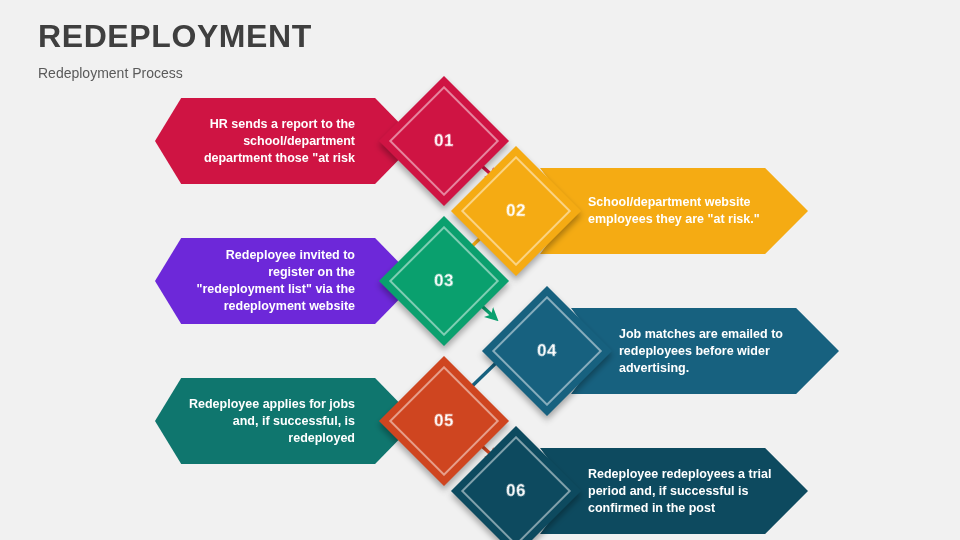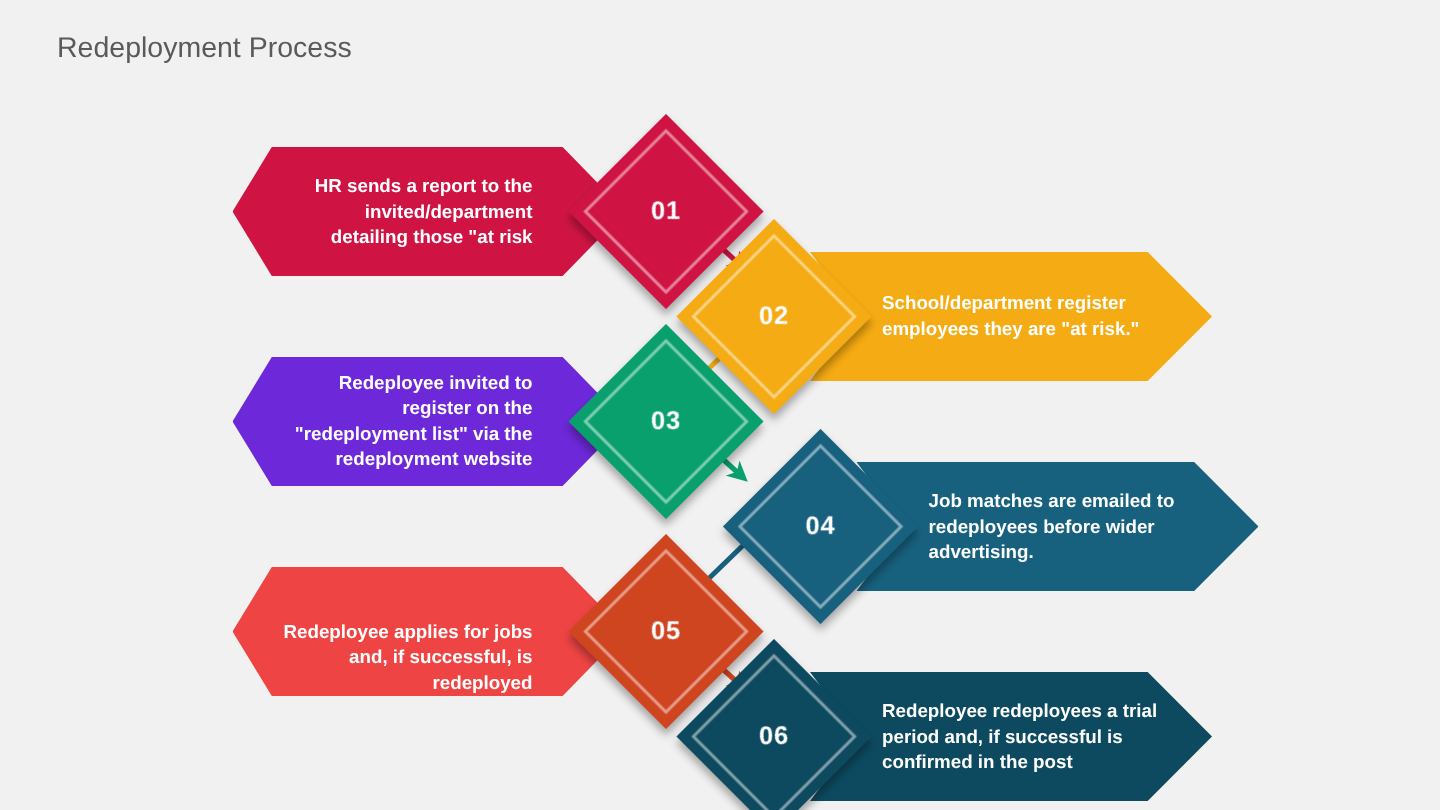--- a/index.html
+++ b/index.html
@@ -32,21 +32,21 @@
   #title {
     font-size: 32px;
     font-weight: bold;
     color: #3f3f3f;
     letter-spacing: 0.6px;
     line-height: 40px;
     margin: 0;
     white-space: nowrap;
   }
   #subtitle {
-    font-size: 19px;
+    font-size: 14px;
     font-weight: normal;
     color: #5a5a5a;
     line-height: 26px;
     margin: 4px 0 0 0;
     white-space: nowrap;
   }
 
   
   .step {
     position: absolute;
@@ -143,20 +143,21 @@
     height: 540px;
     pointer-events: none;
   }
 </style>
 </head>
 <body style="background: rgb(241, 241, 241);">
 
 <div id="slide">
 
   <div id="header">
+    <div id="title">REDEPLOYMENT</div>
     <div id="subtitle">Redeployment Process</div>
   </div>
 
   <svg id="arrows" viewBox="0 0 960 540" xmlns="http://www.w3.org/2000/svg">
       <g>
         <marker id="ah0" markerWidth="4" markerHeight="4" refX="2.6" refY="2" orient="auto">
           <path d="M0,0 L4,2 L0,4 L1.1,2 Z" fill="#cf1443"></path>
         </marker>
         <line x1="462" y1="148" x2="495" y2="178" stroke="#cf1443" stroke-width="3.4" marker-end="url(#ah0)"></line>
       </g>
@@ -182,30 +183,30 @@
         <marker id="ah4" markerWidth="4" markerHeight="4" refX="2.6" refY="2" orient="auto">
           <path d="M0,0 L4,2 L0,4 L1.1,2 Z" fill="#cf4520"></path>
         </marker>
         <line x1="462" y1="428" x2="495" y2="458" stroke="#cf4520" stroke-width="3.4" marker-end="url(#ah4)"></line>
       </g>
     </svg>
 
   <div id="steps-root">
       <div class="step" style="top: 86px;">
         <div class="banner left" style="background: rgb(207, 20, 67);">
-          <div class="banner-text">HR sends a report to the invited/department detailing those "at risk</div>
+          <div class="banner-text">HR sends a report to the school/department department those "at risk</div>
         </div>
         <div class="diamond at-left" style="background: rgb(207, 20, 67);">
           <div class="dm-inner"></div>
           <div class="dm-num">01</div>
         </div>
       </div>
       <div class="step" style="top: 156px;">
         <div class="banner right" style="background: rgb(245, 171, 19);">
-          <div class="banner-text">School/department register employees they are "at risk."</div>
+          <div class="banner-text">School/department website employees they are "at risk."</div>
         </div>
         <div class="diamond at-right" style="background: rgb(245, 171, 19);">
           <div class="dm-inner"></div>
           <div class="dm-num">02</div>
         </div>
       </div>
       <div class="step" style="top: 226px;">
         <div class="banner left" style="background: #6d28d9;">
           <div class="banner-text">Redeployee invited to register on the "redeployment list" via the redeployment website</div>
         </div>
@@ -217,21 +218,21 @@
       <div class="step" style="top: 296px; margin-left: 31px;">
         <div class="banner right" style="background: rgb(23, 97, 127);">
           <div class="banner-text">Job matches are emailed to redeployees before wider advertising.</div>
         </div>
         <div class="diamond at-right" style="background: rgb(23, 97, 127);">
           <div class="dm-inner"></div>
           <div class="dm-num">04</div>
         </div>
       </div>
       <div class="step" style="top: 366px;">
-        <div class="banner left" style="background: #ef4444; align-items: flex-end;">
+        <div class="banner left" style="background: #0f766e;">
           <div class="banner-text">Redeployee applies for jobs and, if successful, is redeployed</div>
         </div>
         <div class="diamond at-left" style="background: rgb(207, 69, 32);">
           <div class="dm-inner"></div>
           <div class="dm-num">05</div>
         </div>
       </div>
       <div class="step" style="top: 436px;">
         <div class="banner right" style="background: rgb(13, 74, 95);">
           <div class="banner-text">Redeployee redeployees a trial period and, if successful is confirmed in the post</div>

